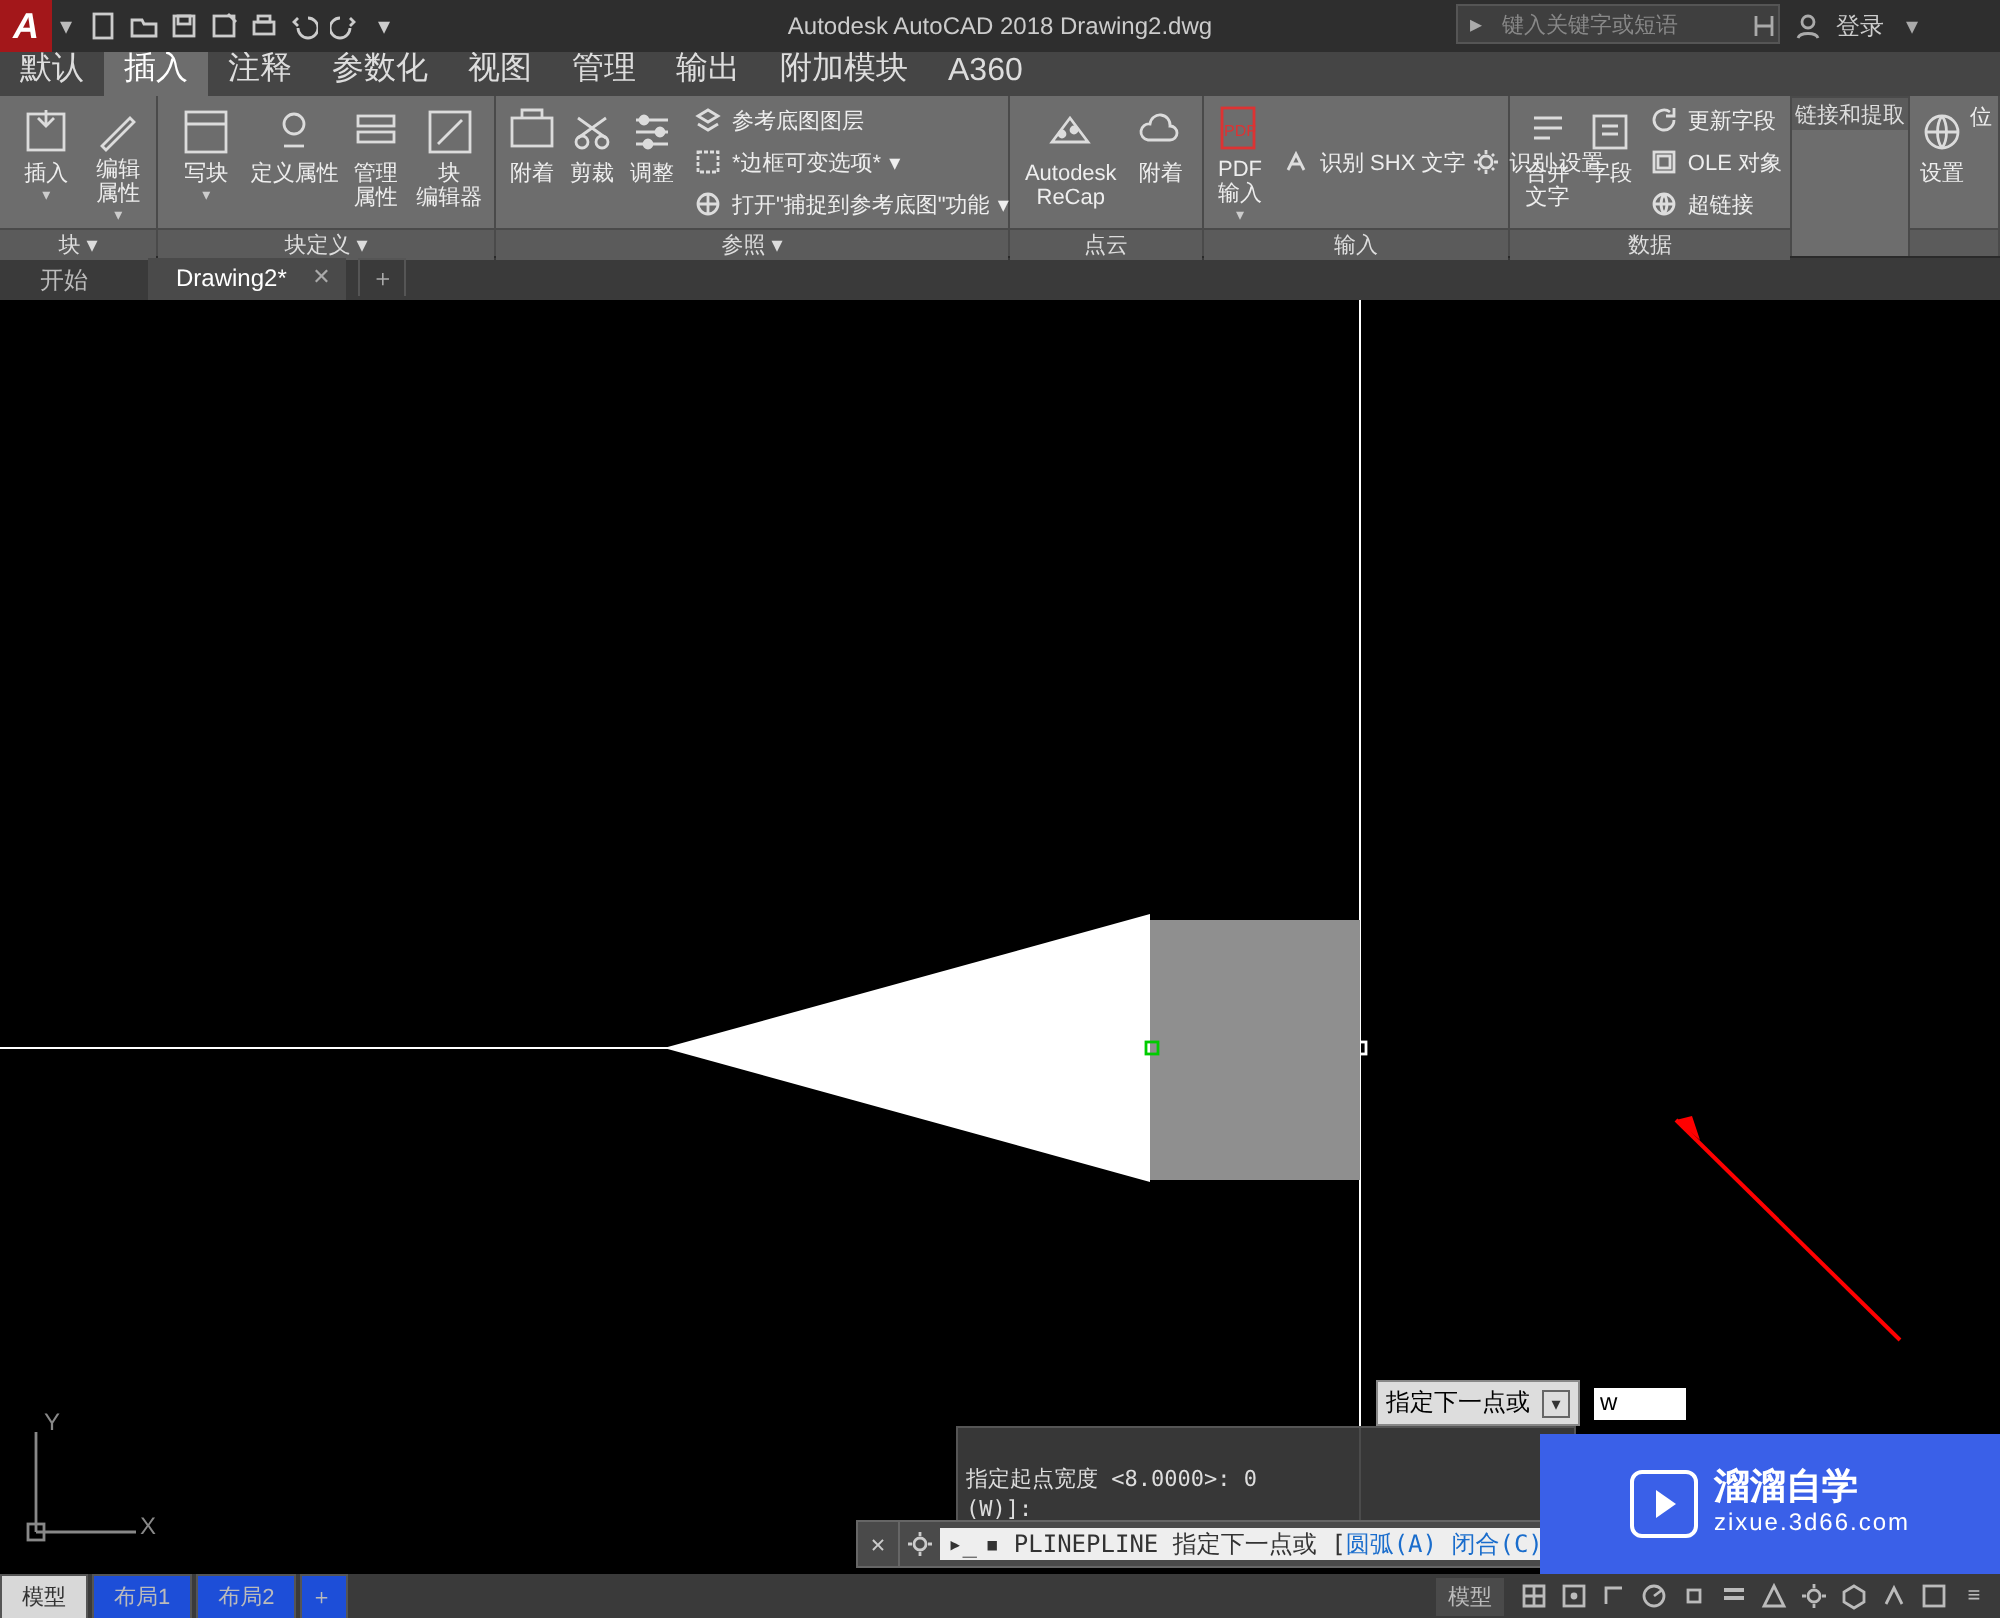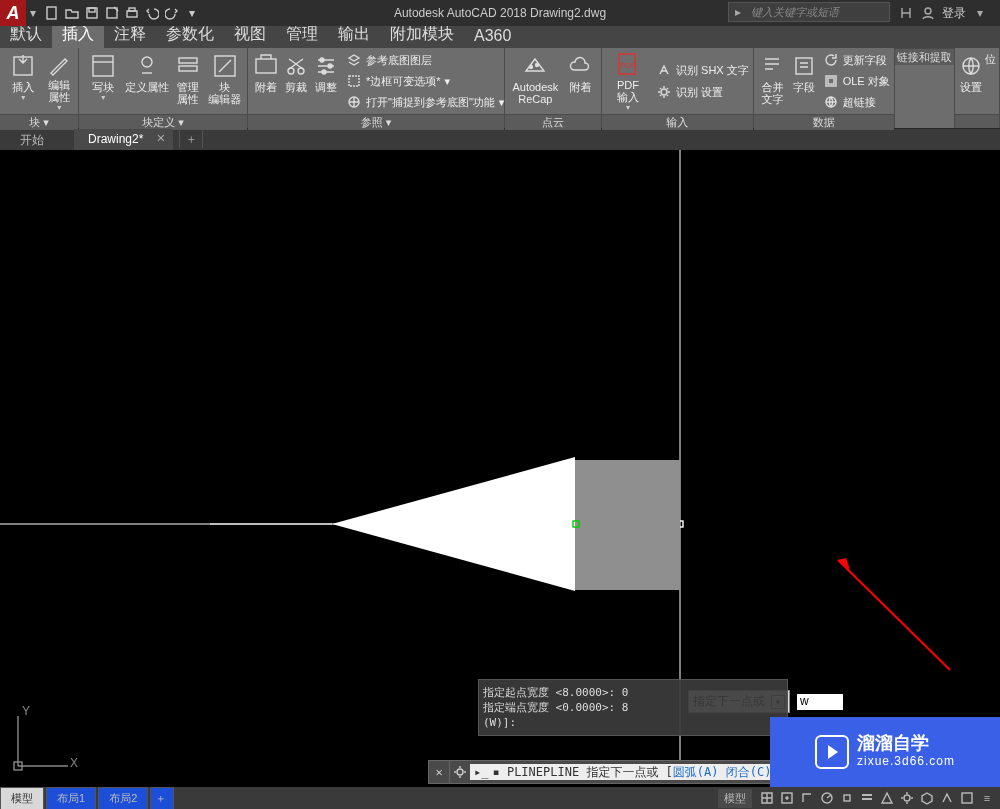--- a/index.html
+++ b/index.html
@@ -5,23 +5,23 @@
 html,body{margin:0;padding:0;width:1000px;height:809px;background:#000;font-family:"Microsoft YaHei",Arial,sans-serif;font-size:12px;color:#fff;overflow:hidden;position:relative}
 
 .titlebar{height:26px;background:#2e2e2e;display:flex;align-items:center;position:relative}
 .app-logo{width:26px;height:26px;background:#a3171a;color:#fff;font-weight:bold;font-size:18px;display:flex;align-items:center;justify-content:center;font-style:italic}
 .tb-drop{width:14px;height:26px;display:flex;align-items:center;justify-content:center;color:#bbb}
 .qat{display:flex;align-items:center;gap:4px;margin-left:4px}
 .qat-ico{width:16px;height:16px;display:flex;align-items:center;justify-content:center;color:#ccc;font-size:12px}
 .qat-ico svg{display:block}
 .title-text{position:absolute;left:0;right:0;text-align:center;color:#ccc;font-size:12px;pointer-events:none}
 .search-box{position:absolute;right:110px;top:2px;width:160px;height:18px;background:#3f3f3f;border:1px solid #555;display:flex;align-items:center}
-.search-ph{font-style:italic;color:#888;padding:0 4px;font-size:11px}
+.search-ph{color:#888;padding:0 4px;font-size:11px}
 .search-left-ico{width:14px;height:14px;margin:0 2px;color:#aaa;display:flex;align-items:center;justify-content:center}
-.login-area{position:absolute;right:12px;top:0;height:26px;display:flex;align-items:center;gap:6px;color:#ccc}
+.login-area{position:absolute;right:36px;top:0;height:26px;display:flex;align-items:center;gap:6px;color:#ccc}
 .login-area .ico{width:16px;height:16px;color:#aaa;display:flex;align-items:center;justify-content:center}
 
 .tabstrip{height:22px;background:#454545;display:flex;align-items:flex-end}
 .tabstrip .tab{padding:3px 10px;color:#ddd;font-size:16px}
 .tabstrip .tab.active{background:#6d6d6d;border-top-left-radius:2px;border-top-right-radius:2px;color:#fff}
 .ribbon{height:80px;background:#6d6d6d;display:flex;border-bottom:1px solid #2a2a2a}
 .panel{display:flex;flex-direction:column;border-right:1px solid #4a4a4a}
 .panel-body{flex:1;display:flex;align-items:center;padding:2px 4px;gap:2px}
 .panel-title{height:16px;background:#5b5b5b;border-top:1px solid #4a4a4a;font-size:11px;color:#ddd;display:flex;align-items:center;justify-content:center;gap:4px}
 .big-btn{display:flex;flex-direction:column;align-items:center;justify-content:flex-start;width:44px;height:60px;padding-top:2px}
@@ -43,21 +43,21 @@
 
 .dyn{position:absolute;left:688px;top:540px;display:flex;gap:6px;align-items:center}
 .dyn .prompt{background:#ddd;color:#000;font-size:12px;padding:2px 4px;display:flex;align-items:center;gap:6px;border:1px solid #888}
 .dyn .prompt .dd{width:12px;height:12px;border:1px solid #666;display:flex;align-items:center;justify-content:center;color:#333;font-size:9px}
 .dyn .inp{width:40px;height:16px;background:#fff;border:1px solid #000;color:#000;padding:0 3px;font-size:12px}
 
 .redarrow{position:absolute;pointer-events:none}
 
 .ucs{position:absolute;left:8px;bottom:54px;color:#888;font-size:12px}
 
-.cmdstack{position:absolute;left:478px;top:679px;width:300px;background:rgba(60,60,60,.92);border:1px solid #555;font-size:11px;color:#ddd;padding:5px 4px;line-height:15px;font-family:Consolas,monospace}
+.cmdstack{position:absolute;left:478px;top:713px;width:300px;background:rgba(60,60,60,.92);border:1px solid #555;font-size:11px;color:#ddd;padding:18px 4px;line-height:15px;font-family:Consolas,monospace}
 .cmdline{position:absolute;left:428px;top:760px;height:22px;display:flex;align-items:center;background:#4a4a4a;border:1px solid #666;width:540px;font-size:12px;color:#ddd;font-family:Consolas,monospace}
 .cmdline .handle{width:20px;display:flex;align-items:center;justify-content:center;color:#ccc;border-right:1px solid #666;height:100%}
 .cmdline .gear{width:20px;display:flex;align-items:center;justify-content:center;color:#ccc;height:100%}
 .cmdline .text{flex:1;padding:0 4px;background:#eee;color:#333;height:16px;display:flex;align-items:center}
 .cmdline .text .kw{color:#1a6dcc}
 
 .watermark{position:absolute;right:0;bottom:22px;width:230px;height:70px;background:#3a60e8;display:flex;align-items:center;justify-content:center;gap:8px;color:#fff;overflow:hidden}
 .watermark .pl{width:30px;height:30px;border:2px solid #fff;border-radius:6px;display:flex;align-items:center;justify-content:center}
 .watermark .pl::before{content:"";border-left:10px solid #fff;border-top:7px solid transparent;border-bottom:7px solid transparent;margin-left:3px}
 .watermark .txt{display:flex;flex-direction:column;line-height:18px}
@@ -324,21 +324,21 @@
         <span class="ico" style="color:#d33">
             <svg width="26" height="26">
               <rect x="4" y="2" width="16" height="20"></rect>
               <text x="13" y="16" font-size="8" text-anchor="middle" fill="#d33" stroke="none">PDF</text>
             </svg>
           </span>
         <span class="lbl">PDF
 输入</span>
           <span class="arw">▾</span>
       </div>
-      <div style="display:flex;flex-direction:column;gap:2px;margin-left:4px">
+      <div style="display:flex;flex-direction:row;gap:2px;margin-left:4px">
         <div class="mini-row">
             <span class="ico">
               <svg width="14" height="14">
                 <path d="M3 11l4-8 4 8M4 8h6"></path>
               </svg>
             </span>
             <span>识别 SHX 文字</span>
           </div>
         <div class="mini-row">
             <span class="ico">
@@ -470,21 +470,20 @@
       <line x1="10" y1="60" x2="10" y2="10" stroke="#888"></line>
       <rect x="6" y="56" width="8" height="8" stroke="#888" fill="none"></rect>
     </svg>
     <span style="position:absolute;left:62px;top:50px">X</span>
     <span style="position:absolute;left:14px;top:-2px">Y</span>
   </div>
 </div>
 
 <div class="cmdstack">
   <div>指定起点宽度 &lt;8.0000&gt;: 0</div>
-  <div>指定端点宽度 &lt;0.0000&gt;: 8</div>
   <div>(W)]:</div>
 </div>
 
 <div class="cmdline">
   <div class="handle">✕</div>
   <div class="gear">
       <svg width="14" height="14">
         <circle cx="7" cy="7" r="3"></circle>
         <path d="M7 1v2M7 11v2M1 7h2M11 7h2"></path>
       </svg>

